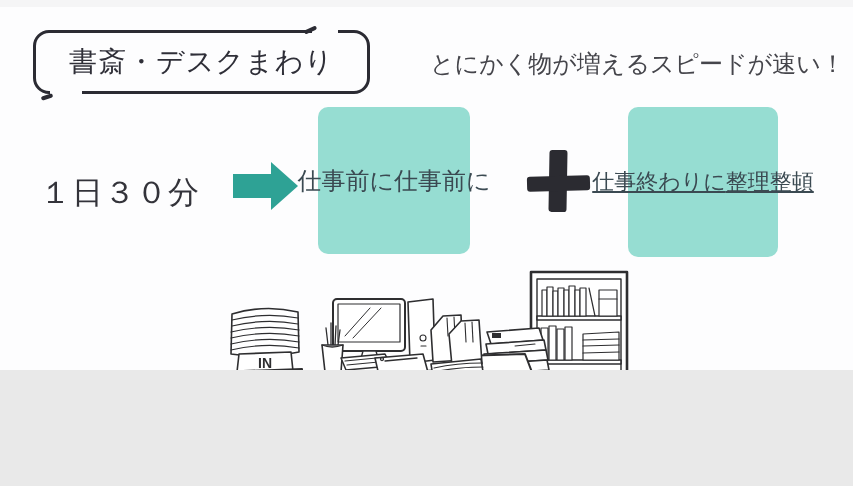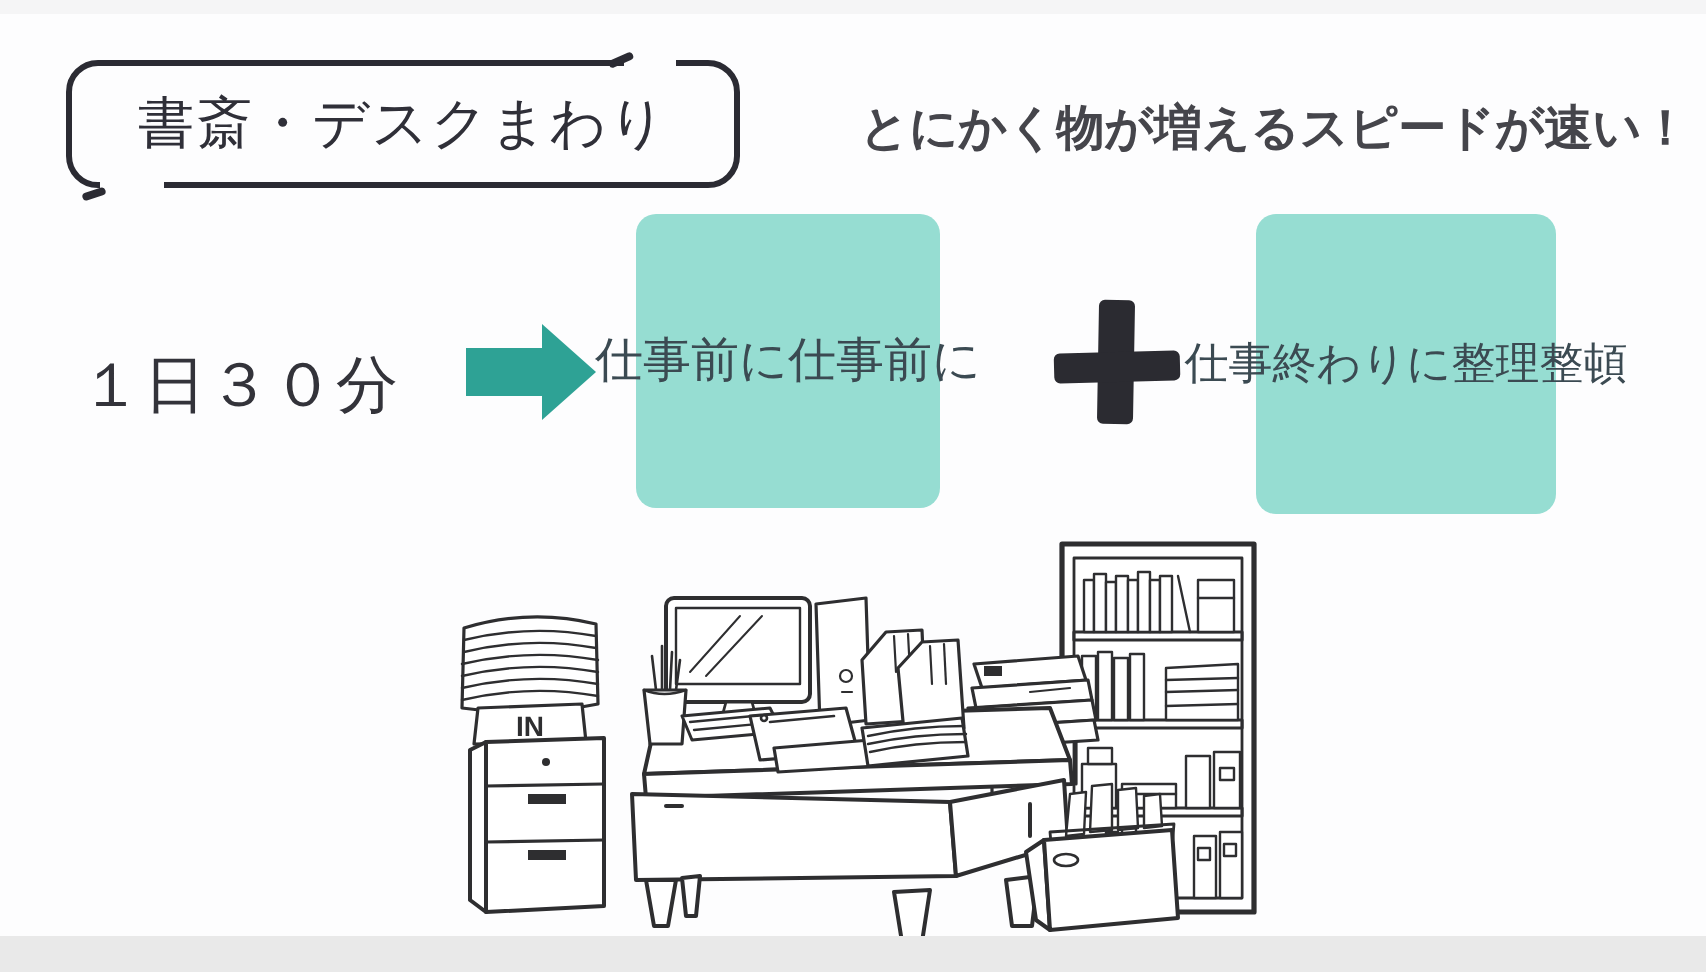--- a/index.html
+++ b/index.html
@@ -1,17 +1,17 @@
 <!DOCTYPE html>
 <html><head>
 <meta charset="utf-8">
 <style>
   html,body{margin:0;padding:0;background:#e9e9e9;}
   .stage{
-    position:relative;width:853px;height:468px;margin:0 auto;
+    position:relative;width:853px;height:370px;margin:0 auto;
     background:#fdfdfe;overflow:hidden;
     font-family:"Liberation Sans","DejaVu Sans",sans-serif;
   }
   .band{position:absolute;left:0;width:853px;background:#f5f5f6;}
   .band.top{top:0;height:7px;}
   .band.bottom{top:474px;height:12px;}
 
   
   .title-box{
     position:absolute;left:33px;top:30px;width:337px;height:64px;
@@ -24,37 +24,37 @@
   }
   .gap{position:absolute;background:#fdfdfe;}
   .gap.top{left:276px;top:-5px;width:26px;height:9px;}
   .gap.bottom{left:14px;bottom:-5px;width:32px;height:9px;}
   .dash{position:absolute;background:#2b2b33;border-radius:2px;}
   .dash.top{left:268px;top:-5px;width:13px;height:4px;transform:rotate(-24deg);}
   .dash.bottom{left:5px;bottom:-8px;width:12px;height:4px;transform:rotate(-18deg);}
 
   .headline{
     position:absolute;left:430px;top:48px;
-    font-size:24px;color:#45454b;font-weight:700;white-space:nowrap;
+    font-size:24px;color:#45454b;font-weight:400;white-space:nowrap;
   }
 
   .duration{
     position:absolute;left:40px;top:172px;
     font-size:31px;color:#33333a;font-weight:500;letter-spacing:1px;white-space:nowrap;
   }
 
   .arrow{position:absolute;left:233px;top:161px;}
 
   .teal-box{
     position:absolute;background:#96ddd2;border-radius:10px;
     display:flex;align-items:center;justify-content:center;
     color:#3b4a52;text-align:center;
   }
   .teal-box.before{left:318px;top:107px;width:152px;height:147px;font-size:24px;line-height:37px;}
-  .teal-box.after{left:628px;top:107px;width:150px;height:150px;font-size:22px;line-height:36px;}
+  .teal-box.after{left:628px;top:107px;width:150px;height:150px;font-size:22px;line-height:36px;text-decoration:underline;}
   .teal-box .line{font-weight:500;white-space:nowrap;}
 
   .plus{position:absolute;left:525px;top:148px;}
 
   .illustration{position:absolute;left:195px;top:266px;}
   .illustration path,.illustration polygon,.illustration rect,.illustration line,
   .illustration ellipse,.illustration circle{vector-effect:non-scaling-stroke;}
 </style>
 </head>
 <body>

